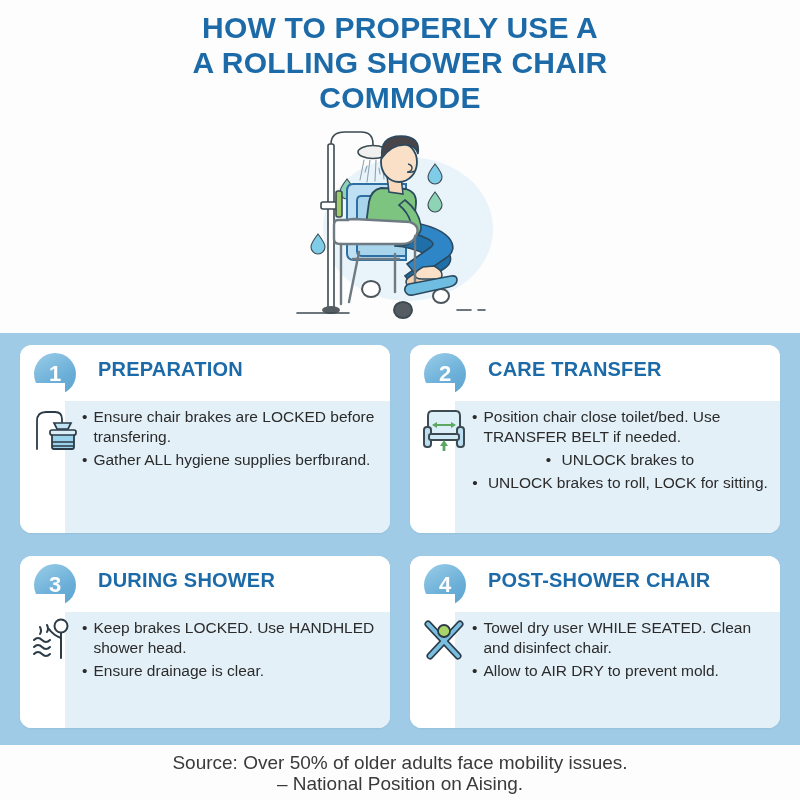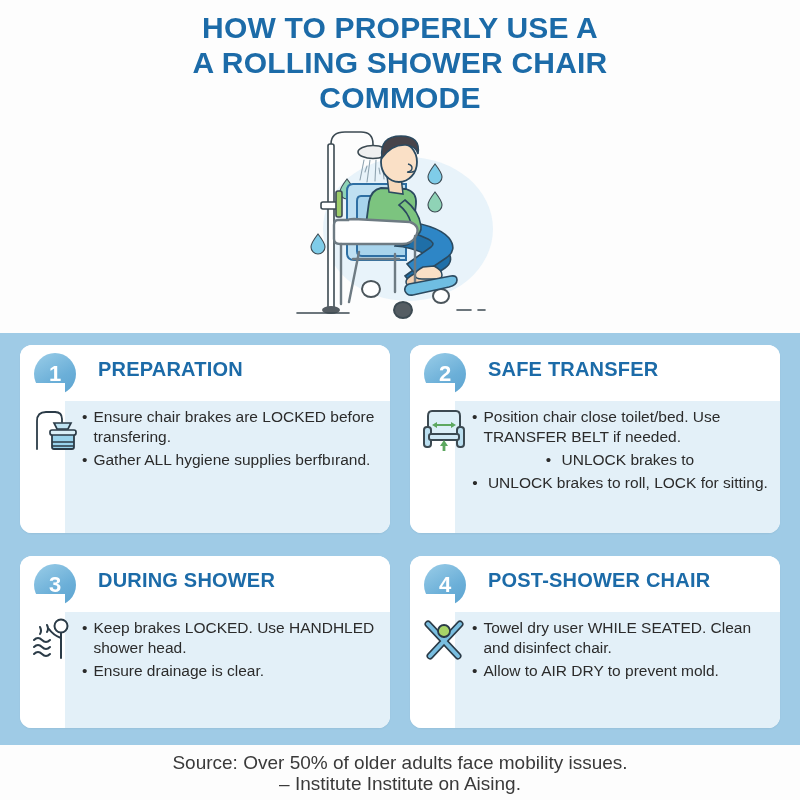--- a/index.html
+++ b/index.html
@@ -283,21 +283,21 @@
           <span class="dot">•</span>
           <span class="btxt">Gather ALL hygiene supplies berfbırand.</span>
         </div>
       </div>
     </div>
   </div>
 
   <div class="card c2">
     <div class="card-head">
       <div class="badge">2</div>
-      <div class="card-title">SAFE TRANSFER</div>
+      <div class="card-title">CARE TRANSFER</div>
     </div>
     <div class="card-body">
       <div class="icon-rail"></div>
       <div class="card-icon">
         <svg viewBox="0 0 52 52" width="52" height="52" xmlns="http://www.w3.org/2000/svg">
           <path d="M14 8 h24 q4 0 4 5 v18 h-32 v-18 q0 -5 4 -5 z" fill="#DCEFF8" stroke="#3C4A52" stroke-width="2"></path>
           <rect x="6" y="24" width="7" height="20" rx="3" fill="#BBDFF0" stroke="#3C4A52" stroke-width="2"></rect>
           <rect x="39" y="24" width="7" height="20" rx="3" fill="#BBDFF0" stroke="#3C4A52" stroke-width="2"></rect>
           <rect x="11" y="31" width="30" height="6" rx="2" fill="#CFE8F5" stroke="#3C4A52" stroke-width="2"></rect>
           <g fill="#5DA860">
@@ -383,16 +383,16 @@
         <div class="bullet">
           <span class="dot">•</span>
           <span class="btxt">Allow to AIR DRY to prevent mold.</span>
         </div>
       </div>
     </div>
   </div>
 
   <div class="footer">
     <div>Source: Over 50% of older adults face mobility issues.</div>
-    <div>– Institute Institute on Aising.</div>
+    <div>– National Position on Aising.</div>
   </div>
 
 </div>
 
 </body></html>

